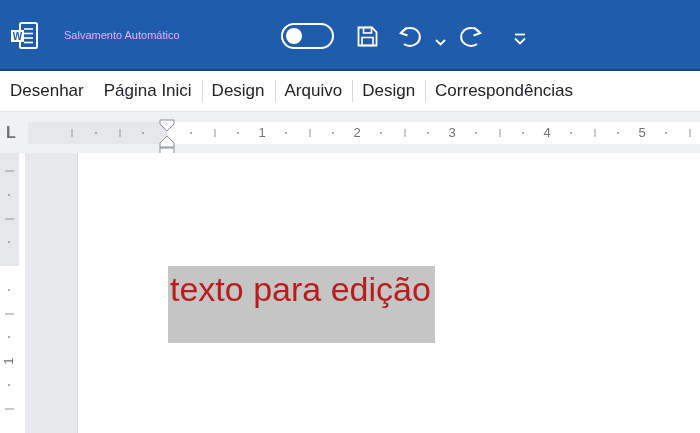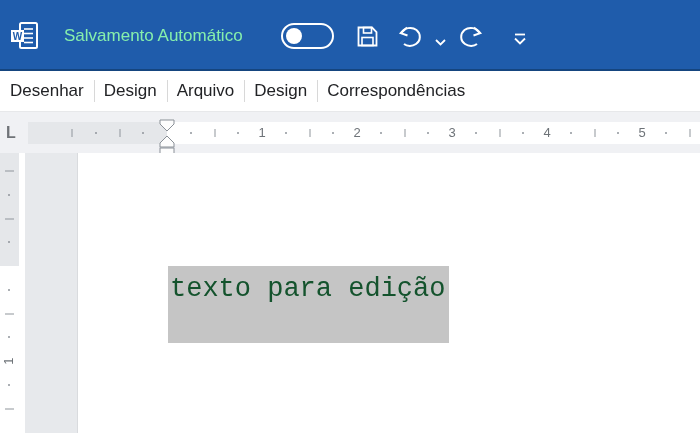--- a/index.html
+++ b/index.html
@@ -3,21 +3,21 @@
 <meta charset="utf-8">
 <style>
   * { margin:0; padding:0; box-sizing:border-box; }
   html,body { width:700px; height:433px; overflow:hidden;
     font-family:"Liberation Sans", sans-serif; background:#fff; position:relative; }
 
   
   .titlebar { position:absolute; left:0; top:0; width:700px; height:71px; background:#1f5cab; }
   .titlebar::after { content:''; position:absolute; left:0; right:0; bottom:0; height:2px; background:#15457f; }
   .tb-abs { position:absolute; }
-  .tb-text { color:#86efac; font-size:17px; line-height:71px; white-space:nowrap; }
+  .tb-text { color:#f0abfc; font-size:11px; line-height:71px; white-space:nowrap; }
 
   .word-logo { left:9px; top:21px; }
   .autosave-label { left:64px; top:0; }
   .doc-title { left:564px; top:0; }
 
   .toggle { left:281px; top:23px; width:53px; height:26px; border:2px solid #fff; border-radius:14px; }
   .toggle-knob { position:absolute; left:3px; top:3px; width:16px; height:16px; border-radius:50%; background:#fff; }
 
   .icon-btn { position:absolute; display:block; }
 
@@ -41,21 +41,21 @@
   .docarea { position:absolute; left:0; top:153px; width:700px; height:280px; background:#ffffff; }
   .vruler { position:absolute; left:0; top:0; width:19px; height:280px; background:#e5e7ea; }
   .vruler-content { position:absolute; left:0; top:113px; width:19px; height:167px; background:#ffffff; }
   .vtick-line { position:absolute; height:1px; width:9px; left:5px; background:#8f959b; transform:translateY(-50%); }
   .vtick-dot  { position:absolute; width:2px; height:2px; left:8px; background:#8f959b; border-radius:50%; transform:translateY(-50%); }
   .vtick-num  { position:absolute; left:2px; width:14px; text-align:center; font-size:13px; line-height:14px; color:#6e7378;
                 transform:translateY(-50%) rotate(-90deg); }
   .canvas-strip { position:absolute; left:25px; top:0; width:52px; height:280px; background:#e7e9ec; }
   .page { position:absolute; left:77px; top:0; width:623px; height:280px; background:#ffffff; border-left:1px solid #d9dbde; }
   .selection { position:absolute; left:168px; top:113px; height:77px; display:inline-block; background:#c5c5c5; padding:0 4px 0 2px; }
-  .sel-text { font-size:27px; line-height:46px; color:#14532d; white-space:nowrap;font-family:Liberation Mono, monospace; }
+  .sel-text { font-size:34px; line-height:46px; color:#b91c1c; white-space:nowrap; }
 </style>
 </head>
 <body>
 
 <div class="titlebar">
 
   <svg class="tb-abs word-logo" width="30" height="30" viewBox="0 0 30 30">
     <rect x="11" y="2" width="17" height="25" rx="1.5" fill="none" stroke="#fff" stroke-width="2"></rect>
     <line x1="15" y1="8" x2="24" y2="8" stroke="#fff" stroke-width="1.6"></line>
     <line x1="15" y1="12.5" x2="24" y2="12.5" stroke="#fff" stroke-width="1.6"></line>
@@ -95,20 +95,21 @@
 
   <svg class="icon-btn" style="left:512px; top:33px;" width="16" height="13" viewBox="0 0 16 13">
     <line x1="3" y1="1.5" x2="13" y2="1.5" stroke="#fff" stroke-width="1.8"></line>
     <polyline points="3,5.5 8,10.5 13,5.5" fill="none" stroke="#fff" stroke-width="1.8"></polyline>
   </svg>
 
 </div>
 
 <div class="tabrow" id="tabrow">
     <div class="tab">Desenhar</div>
+    <div class="tab">Página Inici</div>
     <div class="tab sep">Design</div>
     <div class="tab sep">Arquivo</div>
     <div class="tab sep">Design</div>
     <div class="tab sep">Correspondências</div>
   </div>
 
 <div class="rulerzone">
   <span class="tabsel">L</span>
 
   <div class="hruler" id="hruler">

